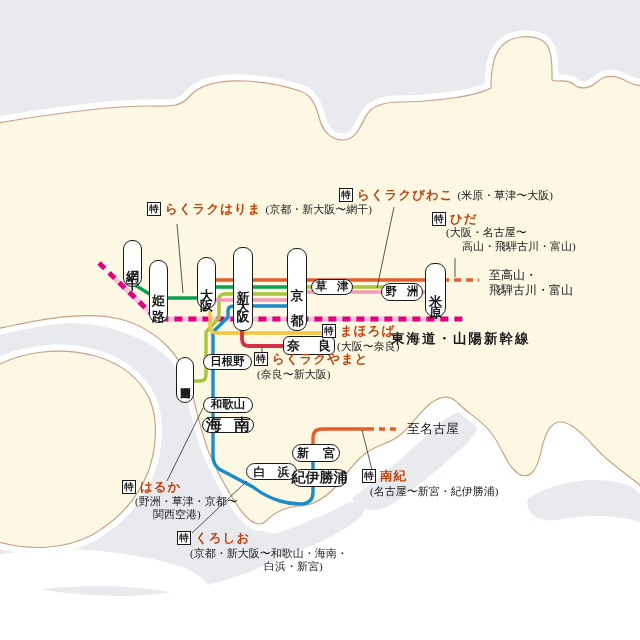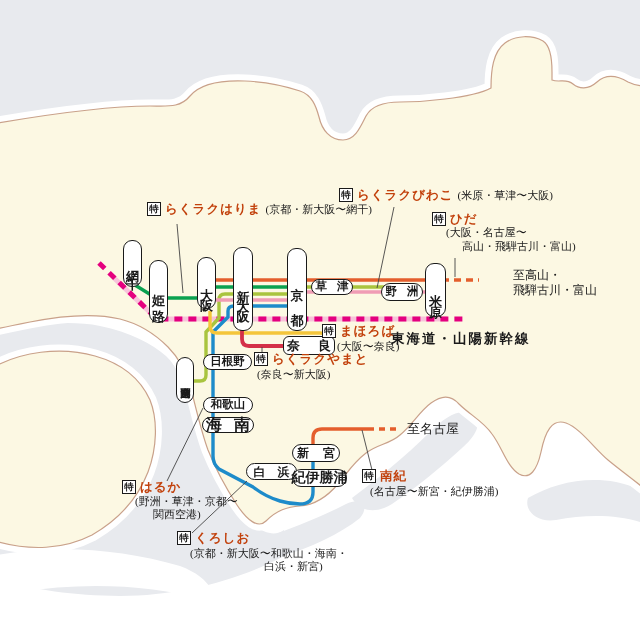--- a/index.html
+++ b/index.html
@@ -220,19 +220,19 @@
 <div class="routeline" style="left:190px;top:547px;">(京都・新大阪〜和歌山・海南・</div>
 <div class="routeline" style="left:264px;top:560px;">白浜・新宮)</div>
 
 <div class="svc" style="left:362px;top:469px;">
   <span class="badge">特</span>
   <span class="svcname">南紀</span>
 </div>
 <div class="routeline" style="left:370px;top:485px;">(名古屋〜新宮・紀伊勝浦)</div>
 
 <div class="maplabel" id="shinkansen-name" style="left:391px;top:330px;">東海道・山陽新幹線</div>
-<div class="maplabel" id="to-takayama" style="left:513px;top:268px;">
+<div class="maplabel" id="to-takayama" style="left:489px;top:268px;">
   <div>至高山・</div>
   <div>飛騨古川・富山</div>
 </div>
 <div class="maplabel" id="to-nagoya" style="left:407px;top:420px;">至名古屋</div>
 
 </div>
 
 </body></html>

